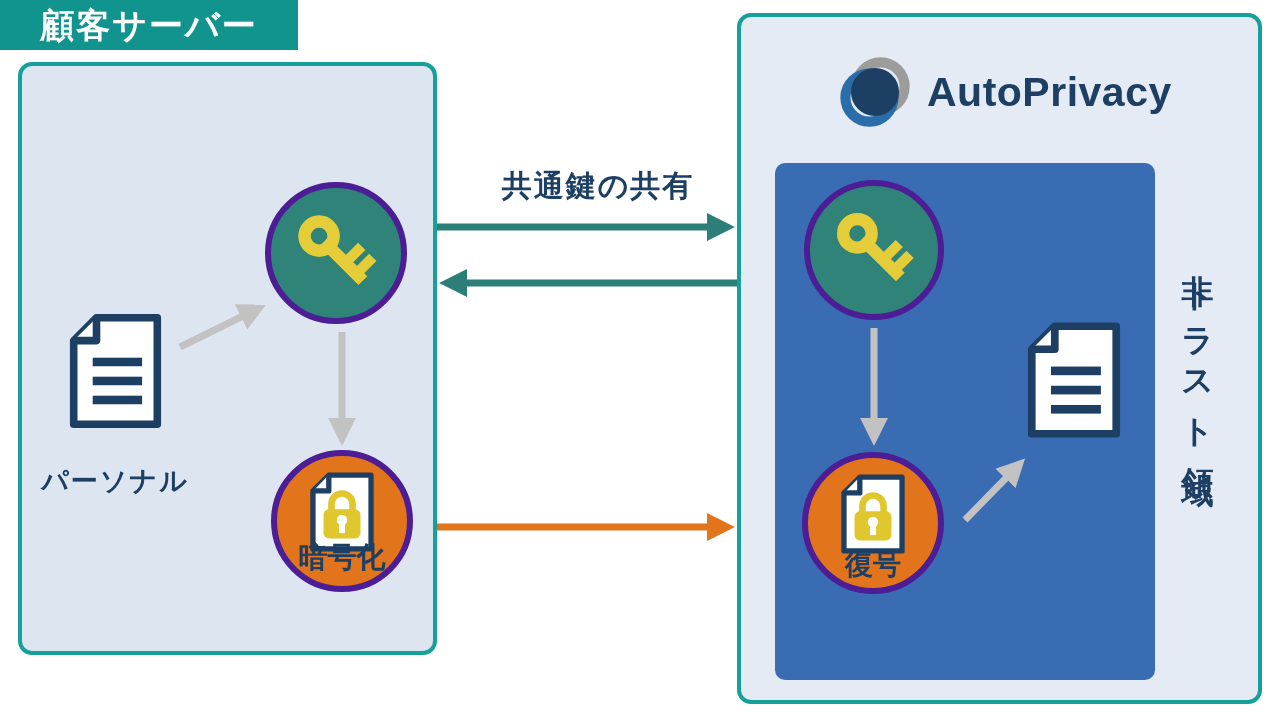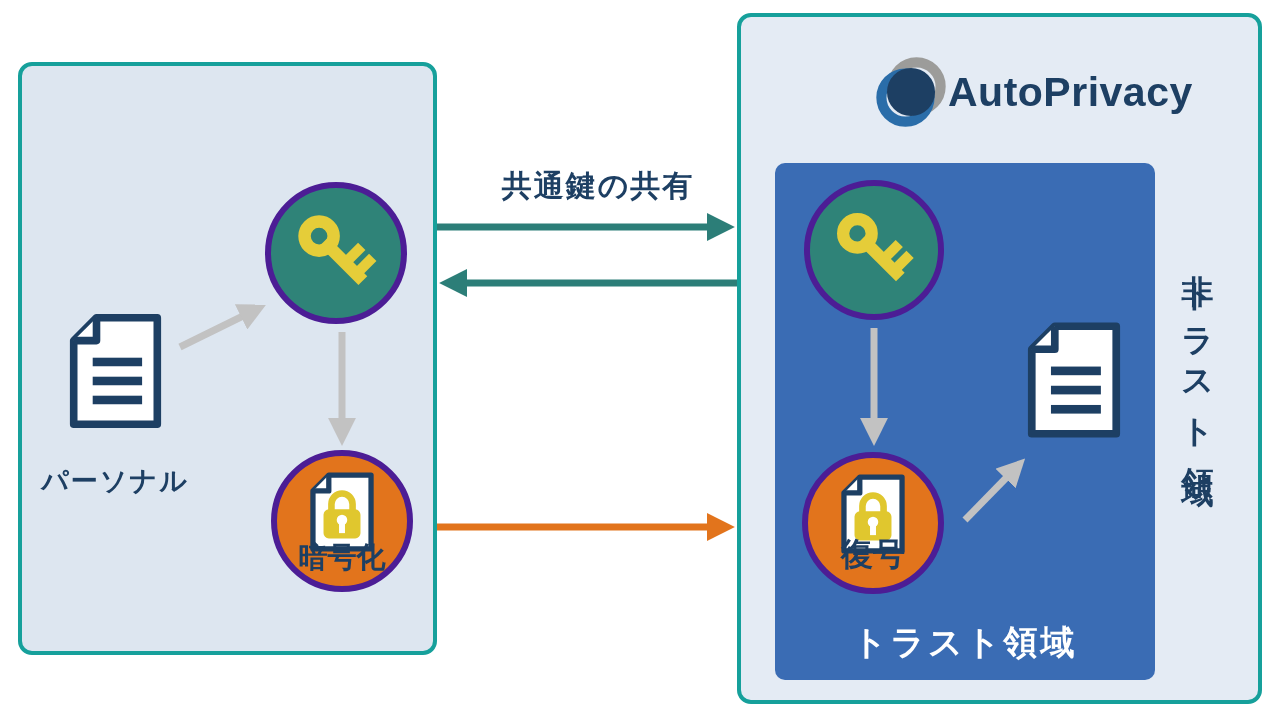--- a/index.html
+++ b/index.html
@@ -27,27 +27,27 @@
   }
   
   .node-circle{position:absolute;box-sizing:border-box;border:6px solid #4c1d95;border-radius:50%;display:flex;align-items:center;justify-content:center;}
   .key-circle{background:#2f8378;}
   .lock-circle{background:#e2741c;flex-direction:column;}
   #key-circle-left{left:265px;top:182px;width:142px;height:142px;}
   #key-circle-right{left:804px;top:180px;width:140px;height:140px;}
   #encrypt-circle{left:271px;top:450px;width:142px;height:142px;}
   #decrypt-circle{left:802px;top:452px;width:142px;height:142px;}
   .circle-caption{position:absolute;bottom:8px;width:100%;text-align:center;font-weight:bold;color:#1d3f63;font-size:29px;white-space:nowrap;}
-  #decrypt-circle .circle-caption{font-size:32px;bottom:11px;}
+  #decrypt-circle .circle-caption{font-size:28px;bottom:4px;}
   .lock-circle svg.locked-doc{margin-top:-18px;}
   
   #doc-left{position:absolute;left:68px;top:310px;}
   #doc-right{position:absolute;left:1026px;top:318px;}
   
-  #logo{position:absolute;left:874px;top:55px;display:flex;align-items:center;}
+  #logo{position:absolute;left:838px;top:55px;display:flex;align-items:center;gap:15px;}
   #logo-text{font-size:41px;font-weight:bold;color:#1d3f63;letter-spacing:0.5px;}
   
   #arrow-layer{position:absolute;left:0;top:0;width:1280px;height:720px;z-index:5;pointer-events:none;}
 </style>
 </head>
 <body>
 
 <div id="canvas">
 
   <div id="left-box" class="zone-box"></div>
@@ -127,20 +127,21 @@
       <path d="M30 6 H94 V118 H6 V30 Z" fill="#ffffff" stroke="#1d3f63" stroke-width="8" stroke-linejoin="round"></path>
       <path d="M30 6 V30 H6" fill="#ffffff" stroke="#1d3f63" stroke-width="8" stroke-linejoin="round"></path>
       <path d="M34 62 V50 a16 16 0 0 1 32 0 V62" fill="none" stroke="#e0c72e" stroke-width="10"></path>
       <rect x="22" y="58" width="56" height="44" rx="8" fill="#e0c72e"></rect>
       <circle cx="50" cy="74" r="8" fill="#ffffff"></circle>
       <rect x="45.5" y="78" width="9" height="16" fill="#ffffff"></rect>
     </svg>
     <div class="circle-caption">暗号化</div>
   </div>
 
+  <div id="customer-server-label">顧客サーバー</div>
 
   <div id="decrypt-circle" class="node-circle lock-circle">
     <svg class="locked-doc" width="66" height="82" viewBox="0 0 100 124">
       <path d="M30 6 H94 V118 H6 V30 Z" fill="#ffffff" stroke="#1d3f63" stroke-width="8" stroke-linejoin="round"></path>
       <path d="M30 6 V30 H6" fill="#ffffff" stroke="#1d3f63" stroke-width="8" stroke-linejoin="round"></path>
       <path d="M34 62 V50 a16 16 0 0 1 32 0 V62" fill="none" stroke="#e0c72e" stroke-width="10"></path>
       <rect x="22" y="58" width="56" height="44" rx="8" fill="#e0c72e"></rect>
       <circle cx="50" cy="74" r="8" fill="#ffffff"></circle>
       <rect x="45.5" y="78" width="9" height="16" fill="#ffffff"></rect>
     </svg>
@@ -148,16 +149,15 @@
   </div>
 
   <svg id="doc-right" width="96" height="124" viewBox="0 0 100 124">
     <path d="M30 6 H94 V118 H6 V30 Z" fill="#ffffff" stroke="#1d3f63" stroke-width="8" stroke-linejoin="round"></path>
     <path d="M30 6 V30 H6" fill="#ffffff" stroke="#1d3f63" stroke-width="8" stroke-linejoin="round"></path>
     <rect x="26" y="48" width="52" height="9" fill="#1d3f63"></rect>
     <rect x="26" y="68" width="52" height="9" fill="#1d3f63"></rect>
     <rect x="26" y="88" width="52" height="9" fill="#1d3f63"></rect>
   </svg>
 
-  <div id="trust-label">トラスト領域</div>
   <div id="non-trust-label" class="lbl">非トラスト領域</div>
 
 </div>
 
 </body></html>

